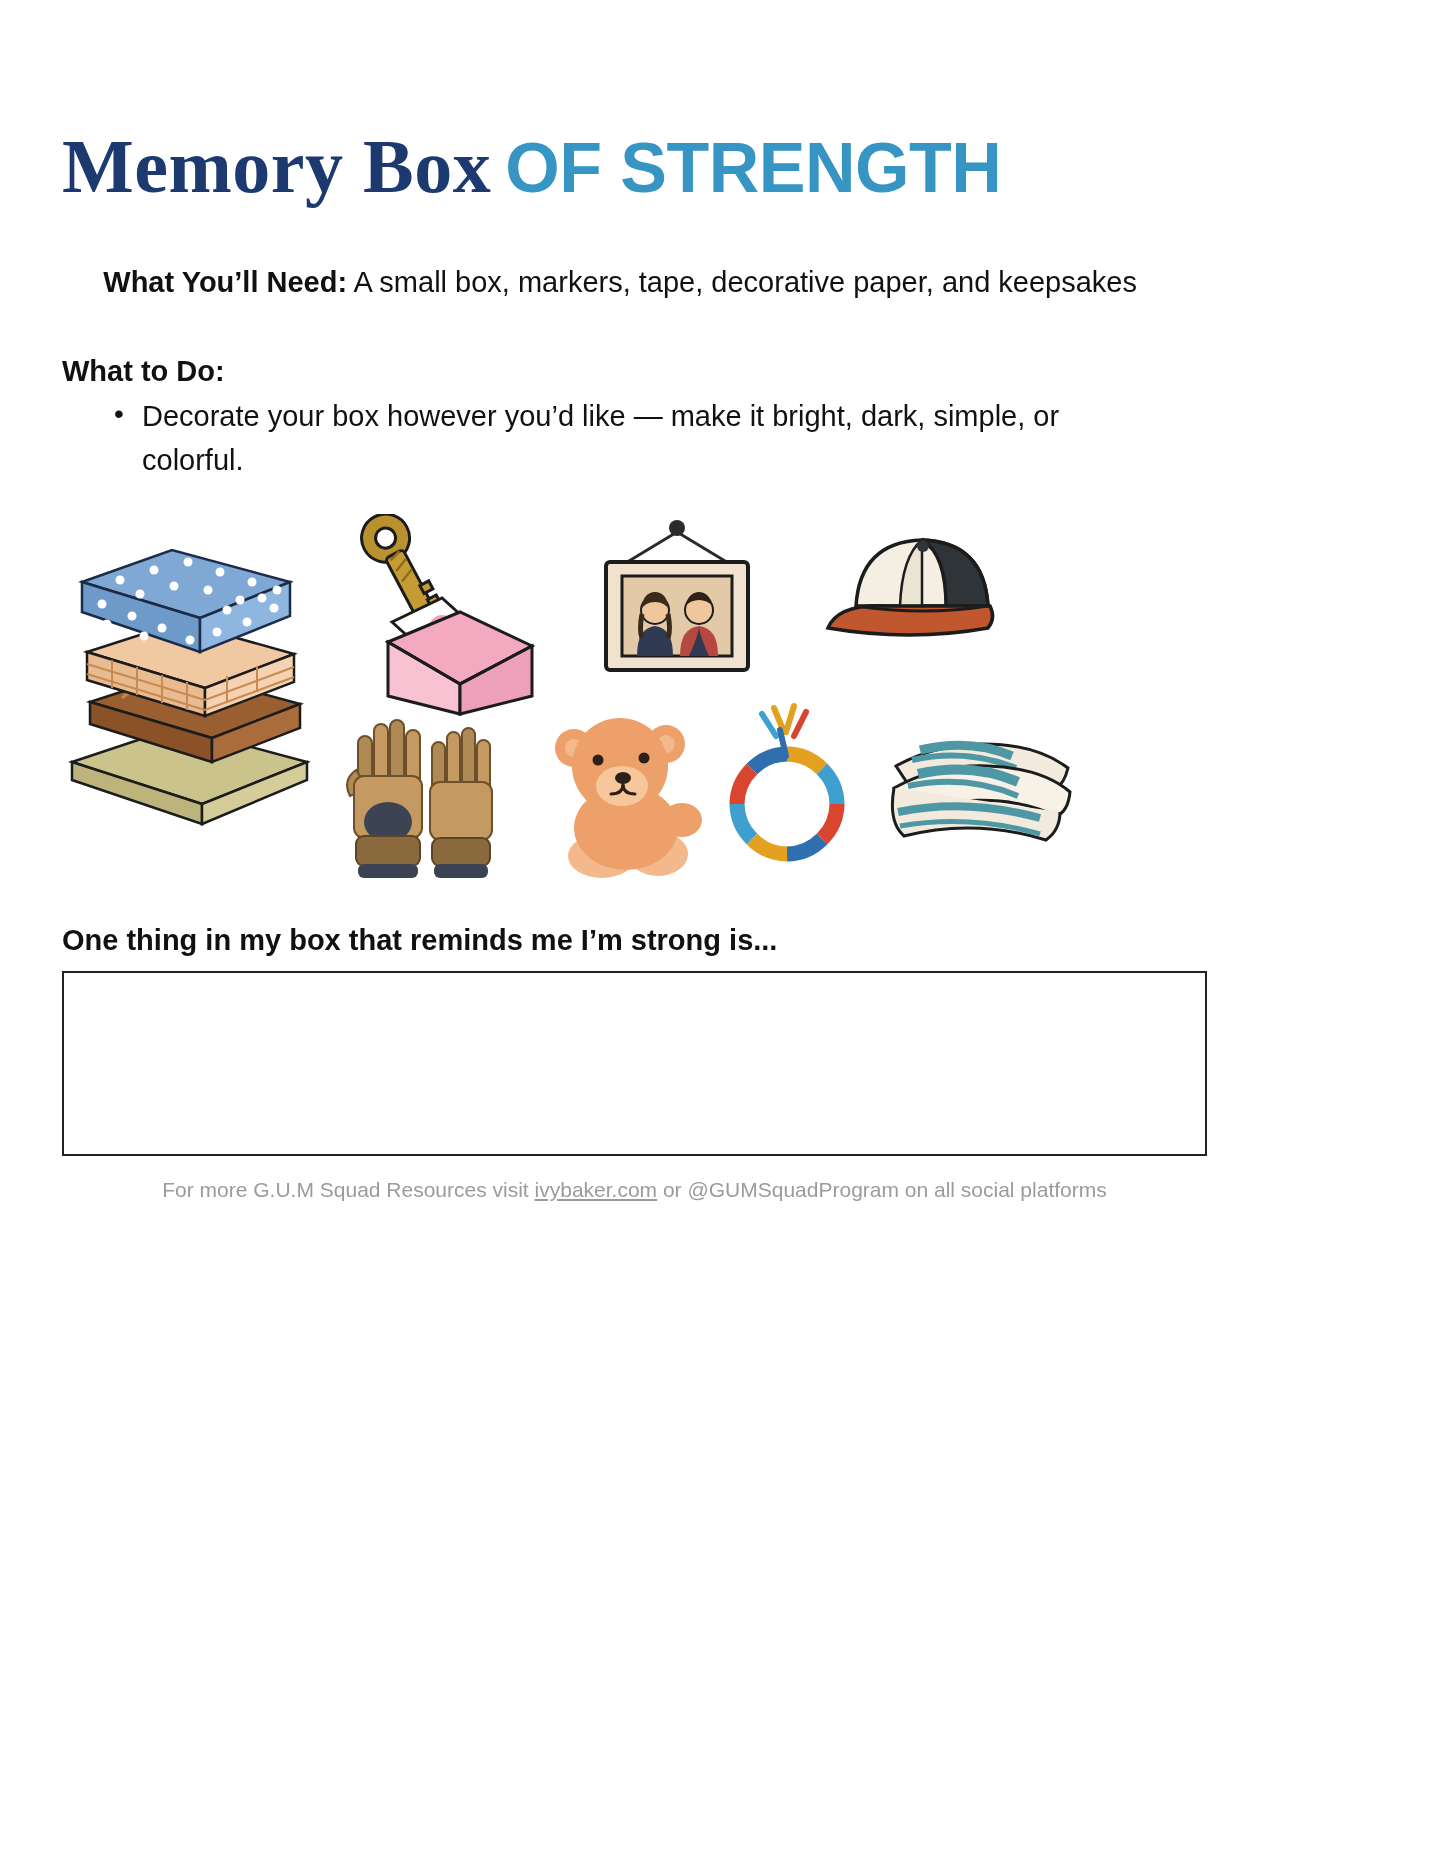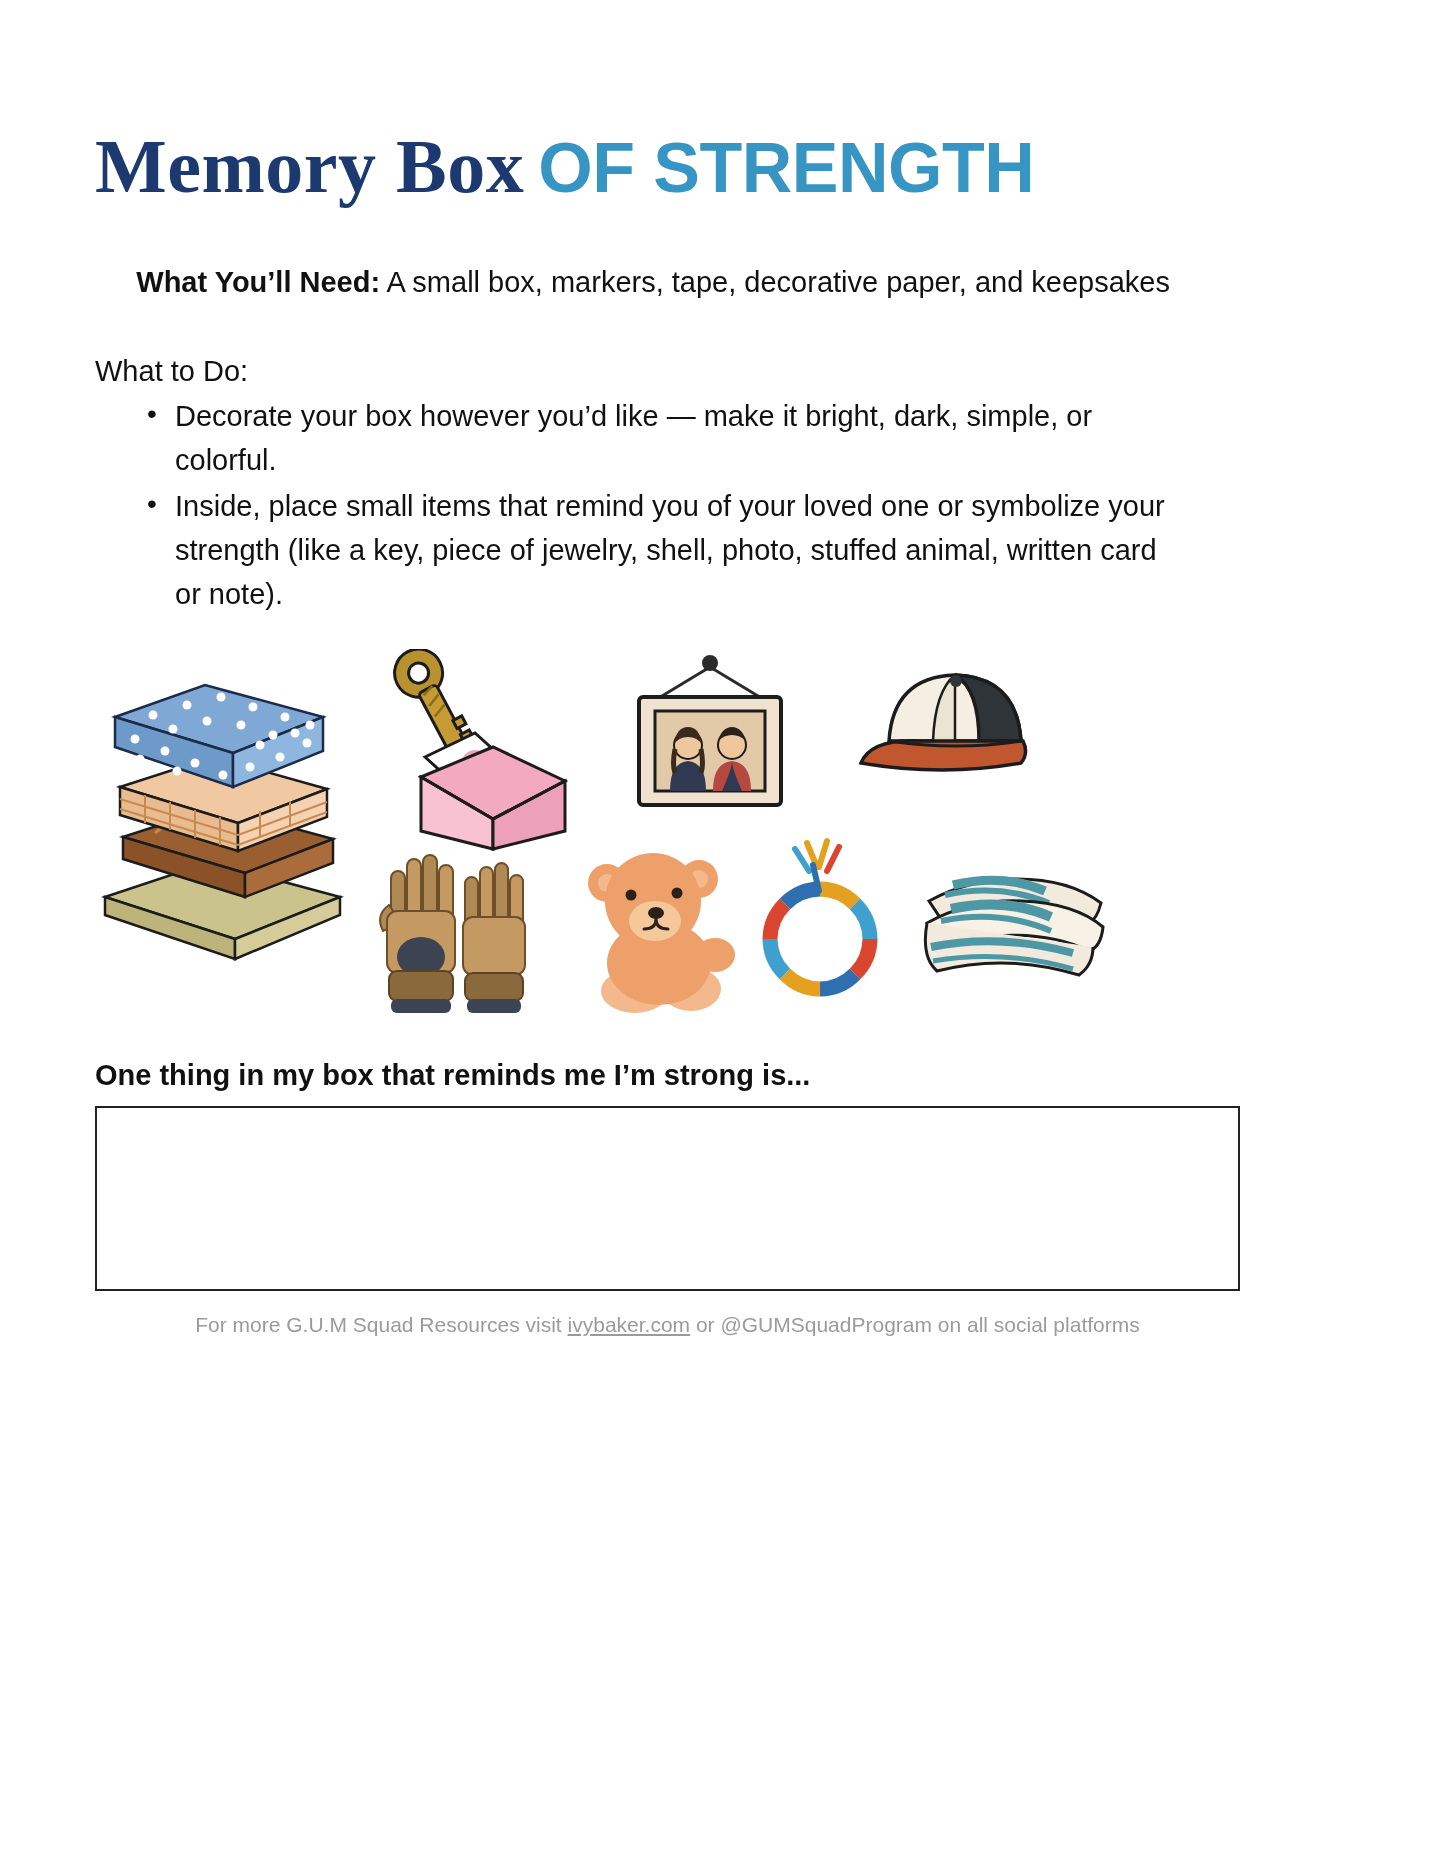--- a/index.html
+++ b/index.html
@@ -7,21 +7,21 @@
     width:1445px;height:1871px;
     background:#ffffff;
     font-family:"Liberation Sans", sans-serif;
     color:#111;
     overflow:hidden;
   }
   .page{
     position:relative;
     width:1376px;height:1871px;
     box-sizing:border-box;
-    padding:0 95px;
+    padding:0 62px;
   }
 
   
   .title{
     margin:0;
     padding-top:128px;
     line-height:1;
     white-space:nowrap;
   }
   .title .t1{
@@ -44,21 +44,21 @@
     margin:58px 0 0 0;
     font-size:29px;
     line-height:1.42;
     max-width:1075px;
     text-align:right;
   }
   .need b{font-weight:bold;}
   .todo-head{
     margin:52px 0 0 0;
     font-size:29px;
-    font-weight:normal;
+    font-weight:bold;
   }
   ul.todo{
     margin:6px 0 0 0;
     padding-left:52px;
     list-style:none;
   }
   ul.todo li{
     position:relative;
     font-size:29px;
     line-height:1.52;
@@ -121,21 +121,20 @@
   </h1>
 
   <p class="need">
     <b>What You’ll Need:</b><span> A small box, markers, tape, decorative paper, and keepsakes</span>
   </p>
 
   <p class="todo-head">What to Do:</p>
 
   <ul class="todo">
     <li>Decorate your box however you’d like — make it bright, dark, simple, or colorful.</li>
-    <li>Inside, place small items that remind you of your loved one or symbolize your strength (like a key, piece of jewelry, shell, photo, stuffed animal, written card or note).</li>
   </ul>
 
 
   <div class="art">
 
     <div class="slot" style="left:0px;top:8px;">
       <svg width="250" height="320" viewBox="0 0 250 320" aria-hidden="true">
 
         <polygon points="10,250 115,215 245,250 140,292" fill="#cbc38c" stroke="#1c1c1c" stroke-width="2.5"></polygon>
         <polygon points="10,250 10,268 140,312 140,292" fill="#bdb47c" stroke="#1c1c1c" stroke-width="2.5"></polygon>

